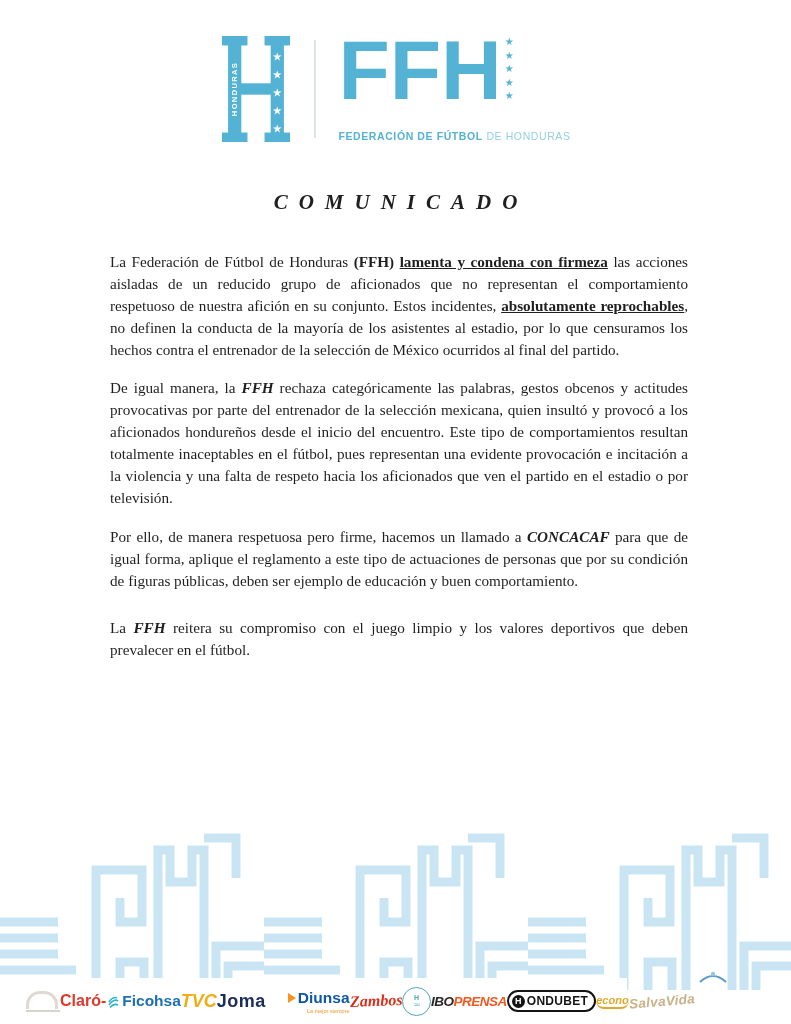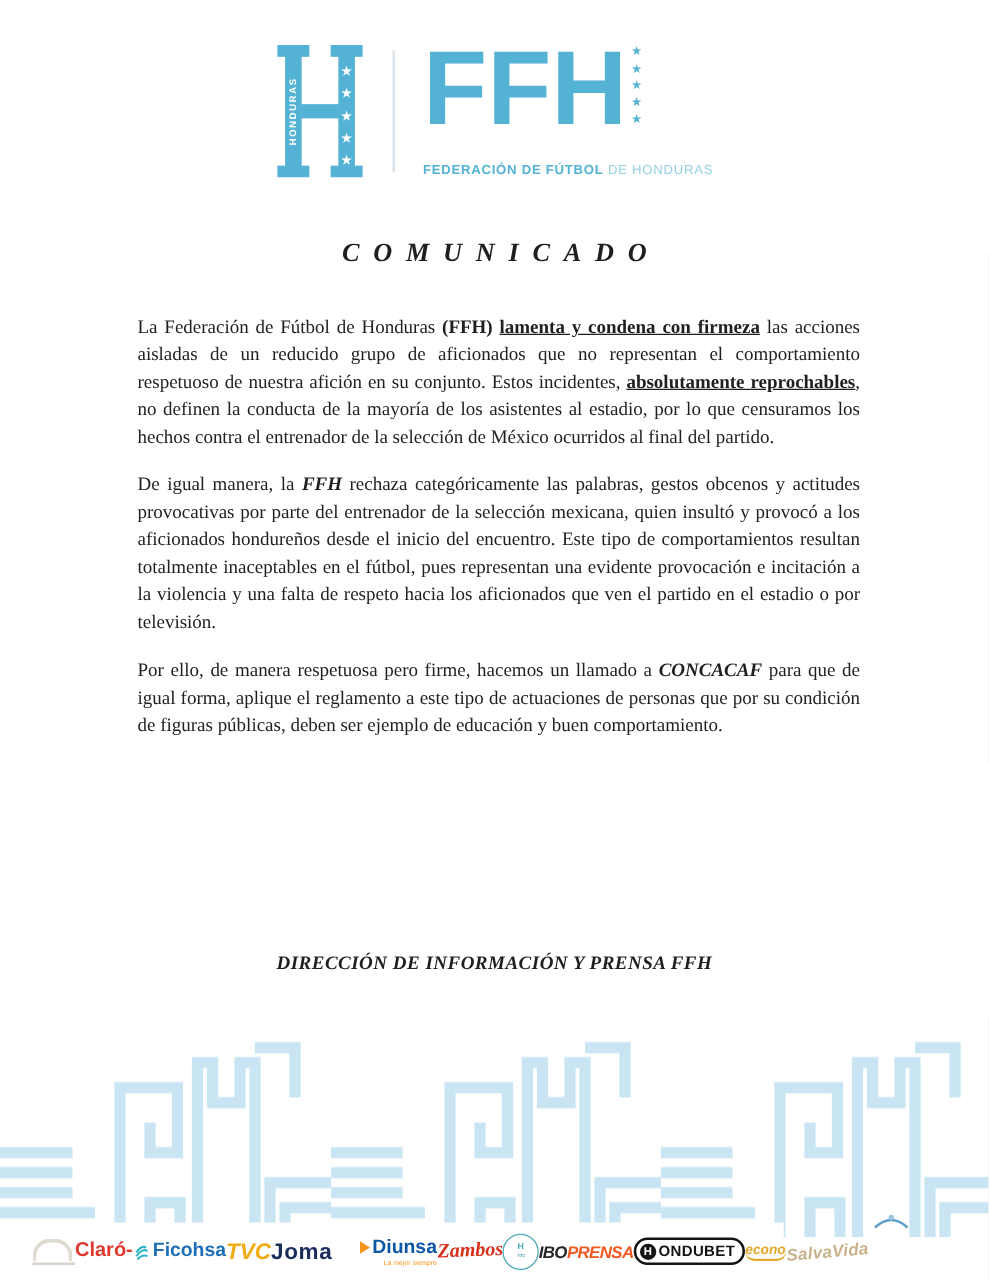--- a/index.html
+++ b/index.html
@@ -106,23 +106,23 @@
       </div>
     </div>
   </header>
 
   <h1 class="title">COMUNICADO</h1>
 
   <main class="body" id="paragraphs">
       <p><span>La Federación de Fútbol de Honduras </span><span class="b">(FFH)</span><span> </span><span class="bu">lamenta y condena con firmeza</span><span> las acciones aisladas de un reducido grupo de aficionados que no representan el comportamiento respetuoso de nuestra afición en su conjunto. Estos incidentes, </span><span class="bu">absolutamente reprochables</span><span>, no definen la conducta de la mayoría de los asistentes al estadio, por lo que censuramos los hechos contra el entrenador de la selección de México ocurridos al final del partido.</span></p>
       <p><span>De igual manera, la </span><span class="bi">FFH</span><span> rechaza categóricamente las palabras, gestos obcenos y actitudes provocativas por parte del entrenador de la selección mexicana, quien insultó y provocó a los aficionados hondureños desde el inicio del encuentro. Este tipo de comportamientos resultan totalmente inaceptables en el fútbol, pues representan una evidente provocación e incitación a la violencia y una falta de respeto hacia los aficionados que ven el partido en el estadio o por televisión.</span></p>
       <p><span>Por ello, de manera respetuosa pero firme, hacemos un llamado a </span><span class="bi">CONCACAF</span><span> para que de igual forma, aplique el reglamento a este tipo de actuaciones de personas que por su condición de figuras públicas, deben ser ejemplo de educación y buen comportamiento.</span></p>
+      <p class="gap"><span>La </span><span class="bi">FFH</span><span> reitera su compromiso con el juego limpio y los valores deportivos que deben prevalecer en el fútbol.</span></p>
     </main>
 
-  <p class="signoff">DIRECCIÓN DE INFORMACIÓN Y PRENSA FFH</p>
 
   <div class="pattern">
     <svg width="791" height="168" viewBox="0 0 791 168">
       <defs>
         <pattern id="greca" width="264" height="168" patternUnits="userSpaceOnUse">
           <path class="pp" d="M0,100 H58 M0,116 H58 M0,132 H58 M0,148 H76 M0,164 H76"></path>
           <path class="pp" d="M96,168 V48 H142 V100 H120 V76"></path>
           <path class="pp" d="M120,168 V140 H144 V168"></path>
           <path class="pp" d="M158,168 V28 H170 V60 H192 V28 H204 V168"></path>
           <path class="pp" d="M216,168 V124 H264 M228,168 V144 H264"></path>

